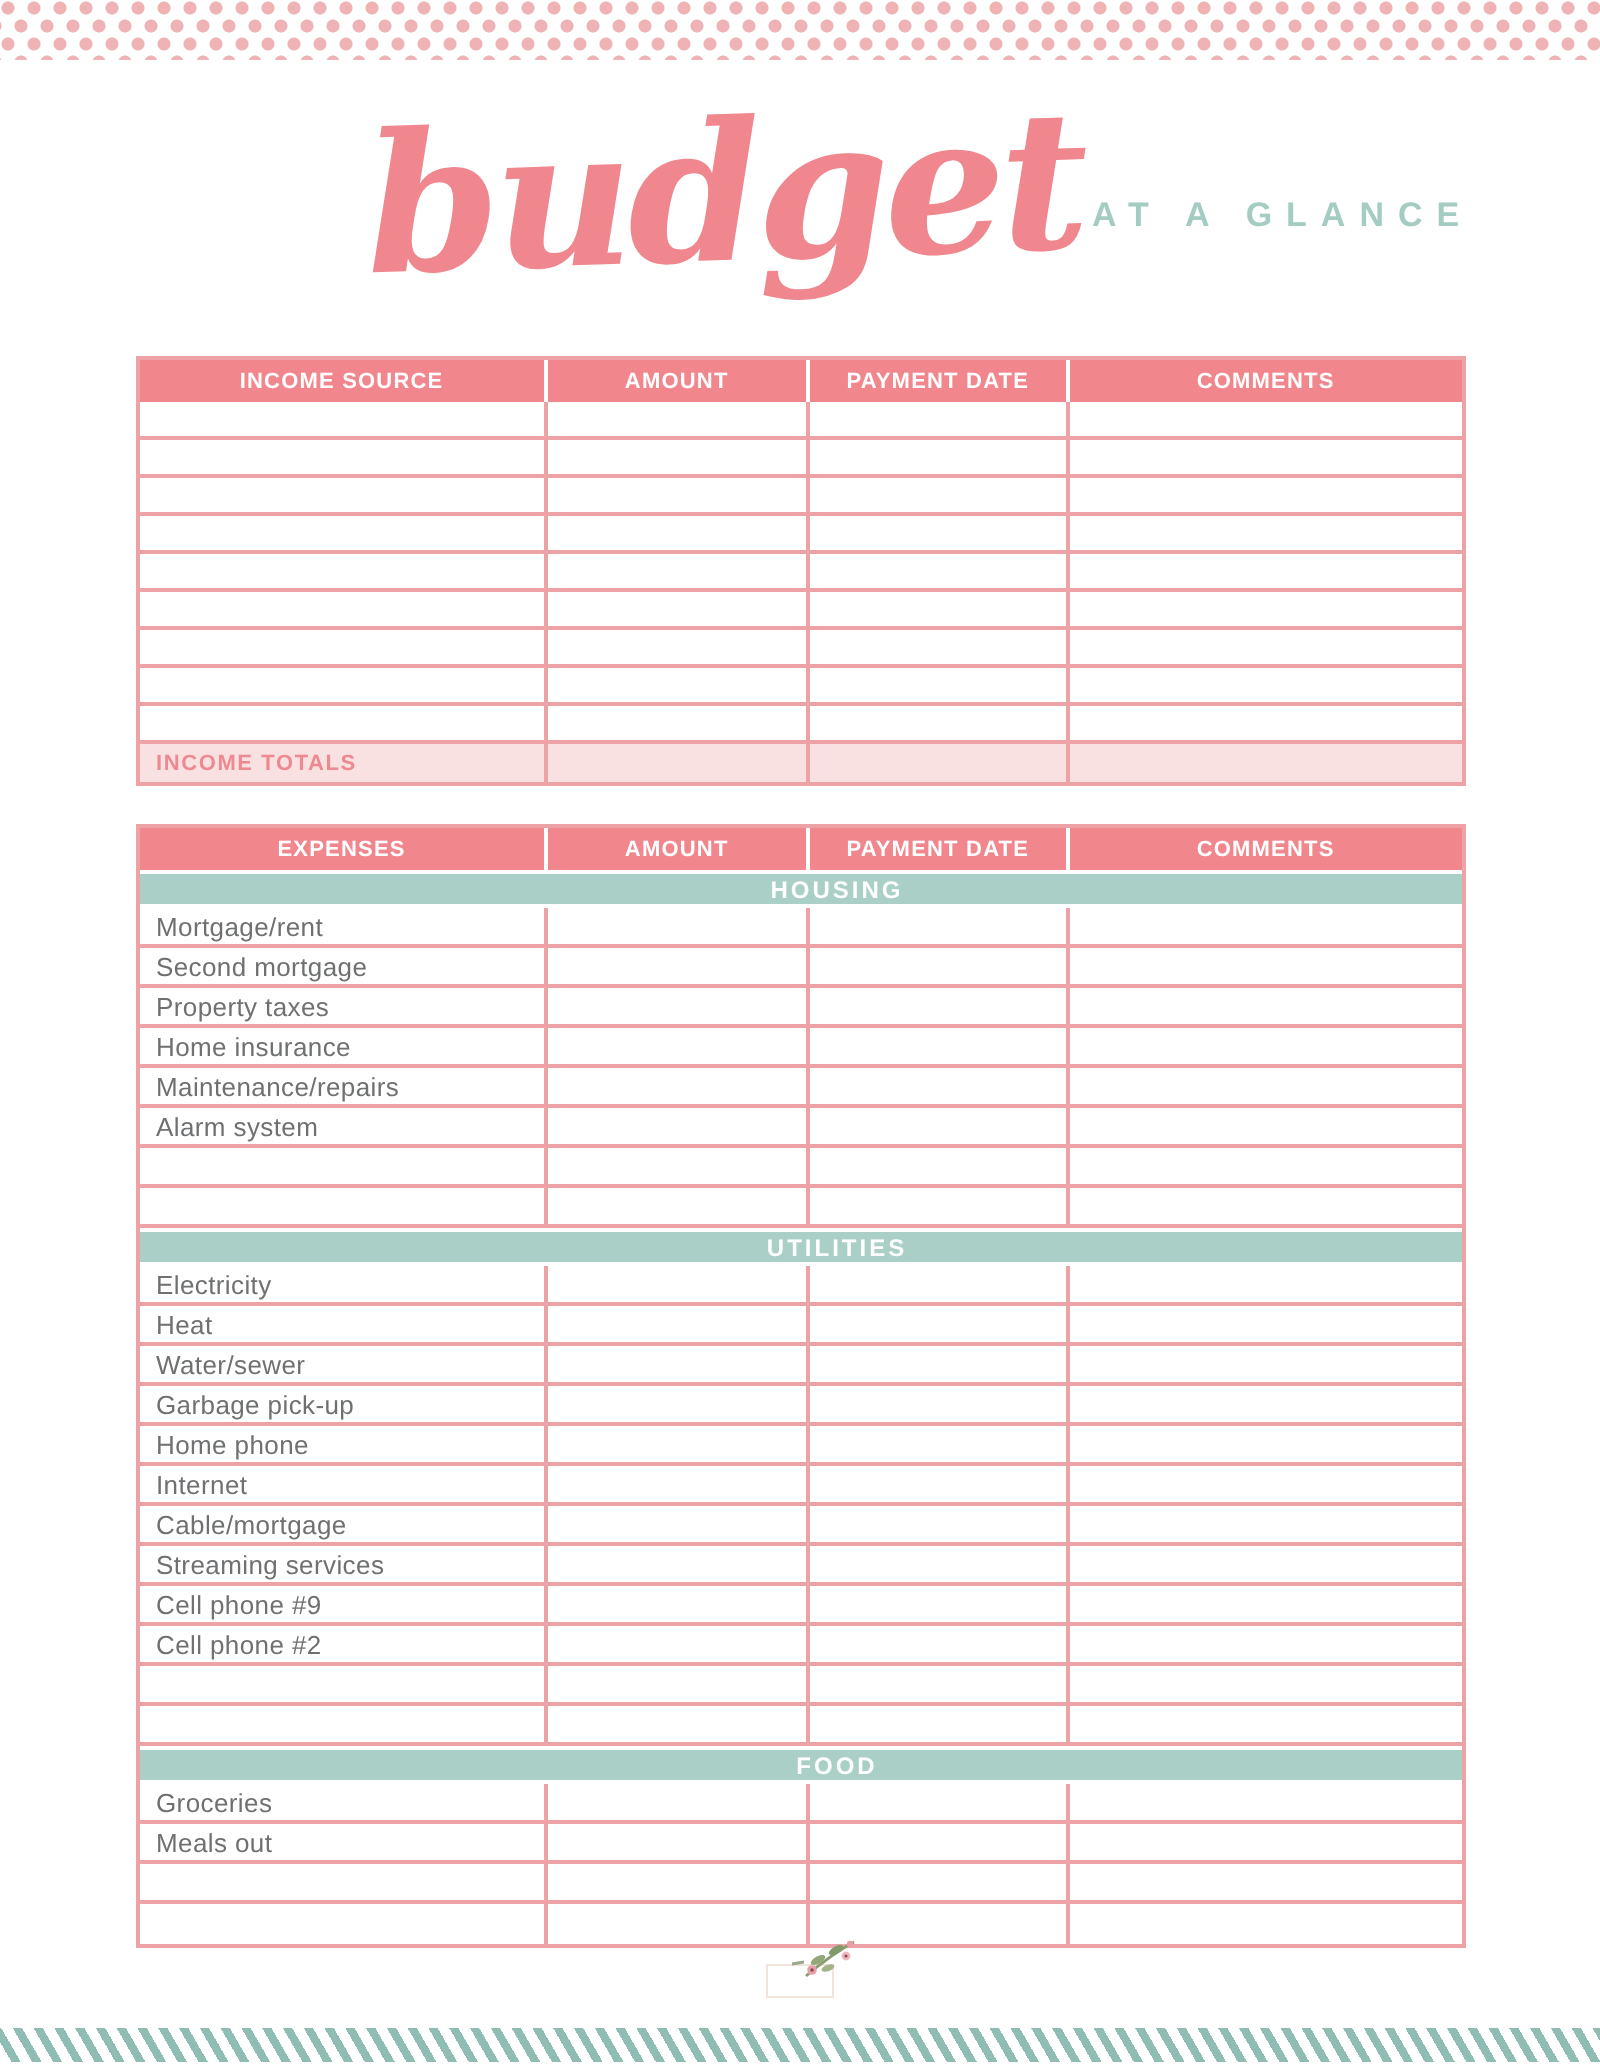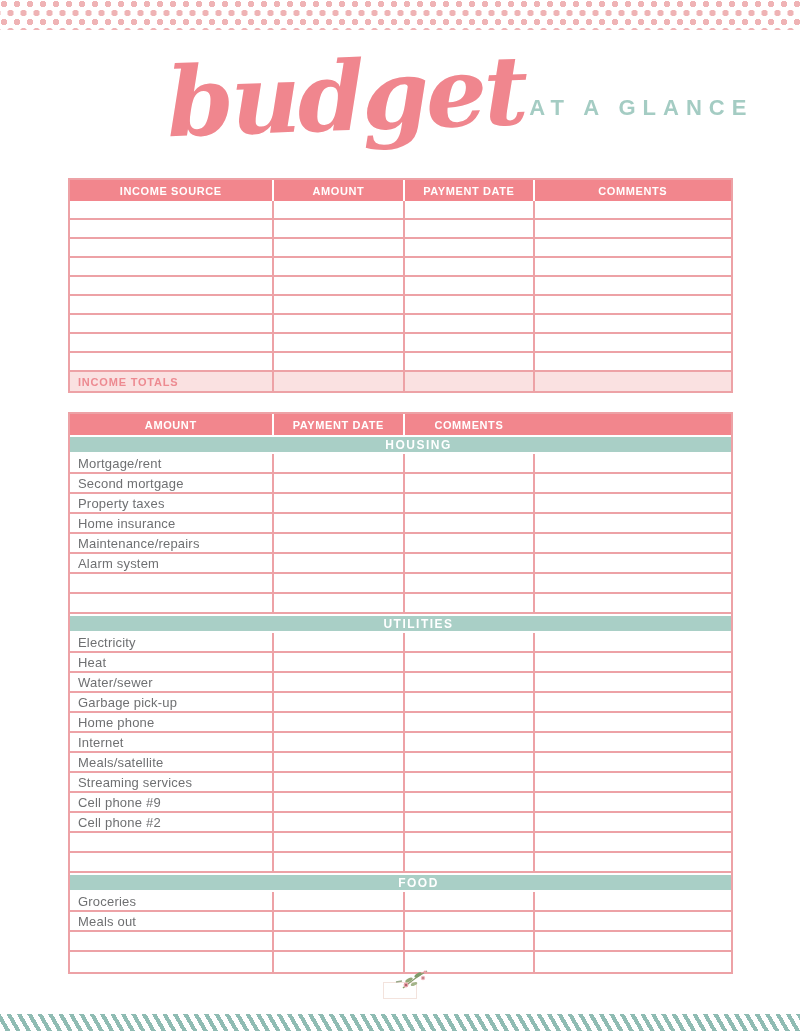--- a/index.html
+++ b/index.html
@@ -36,21 +36,21 @@
   .title-row{
     height:148px;display:flex;justify-content:center;align-items:center;
     transform:translateX(60px);
   }
   .title-script{
     font-family:"DejaVu Serif",serif;font-style:italic;font-weight:bold;
     font-size:96px;line-height:0.95;color:var(--title-pink,#F0868E);
     letter-spacing:-3px;transform:rotate(-2deg);padding-bottom:14px;
   }
   .title-caps{
-    font-size:22px;font-weight:bold;letter-spacing:7px;
+    font-size:17px;font-weight:bold;letter-spacing:7px;
     color:var(--subtitle-teal,#A4CCC3);margin-left:4px;margin-top:8px;
   }
   
   .content{width:665px;margin-left:68px;text-align:center;}
   .table{border:2px solid var(--line-pink,#EDA2A6);background:#fff;}
   .table.income{margin-bottom:19px;}
   .grid-row{display:grid;grid-template-columns:30.5% 19.9% 19.6% 30%;}
   .grid-row.header{height:21px;background:var(--header-pink,#F2868D);}
   .hcell{
     display:flex;align-items:center;justify-content:center;
@@ -177,20 +177,21 @@
             <div class="cell label">INCOME TOTALS</div>
             <div class="cell"></div>
             <div class="cell"></div>
             <div class="cell"></div>
           </div>
         </div>
     </div>
 
     <div class="table expenses">
       <div class="grid-row header">
+          <div class="hcell">EXPENSES</div>
           <div class="hcell">AMOUNT</div>
           <div class="hcell">PAYMENT DATE</div>
           <div class="hcell">COMMENTS</div>
         </div>
       <div>
           <div class="band">HOUSING</div>
           <div class="grid-row row">
             <div class="cell label">Mortgage/rent</div>
             <div class="cell"></div>
             <div class="cell"></div>
@@ -269,21 +270,21 @@
             <div class="cell"></div>
             <div class="cell"></div>
           </div>
           <div class="grid-row row">
             <div class="cell label">Internet</div>
             <div class="cell"></div>
             <div class="cell"></div>
             <div class="cell"></div>
           </div>
           <div class="grid-row row">
-            <div class="cell label">Meals/satellite</div>
+            <div class="cell label">Cable/mortgage</div>
             <div class="cell"></div>
             <div class="cell"></div>
             <div class="cell"></div>
           </div>
           <div class="grid-row row">
             <div class="cell label">Streaming services</div>
             <div class="cell"></div>
             <div class="cell"></div>
             <div class="cell"></div>
           </div>

